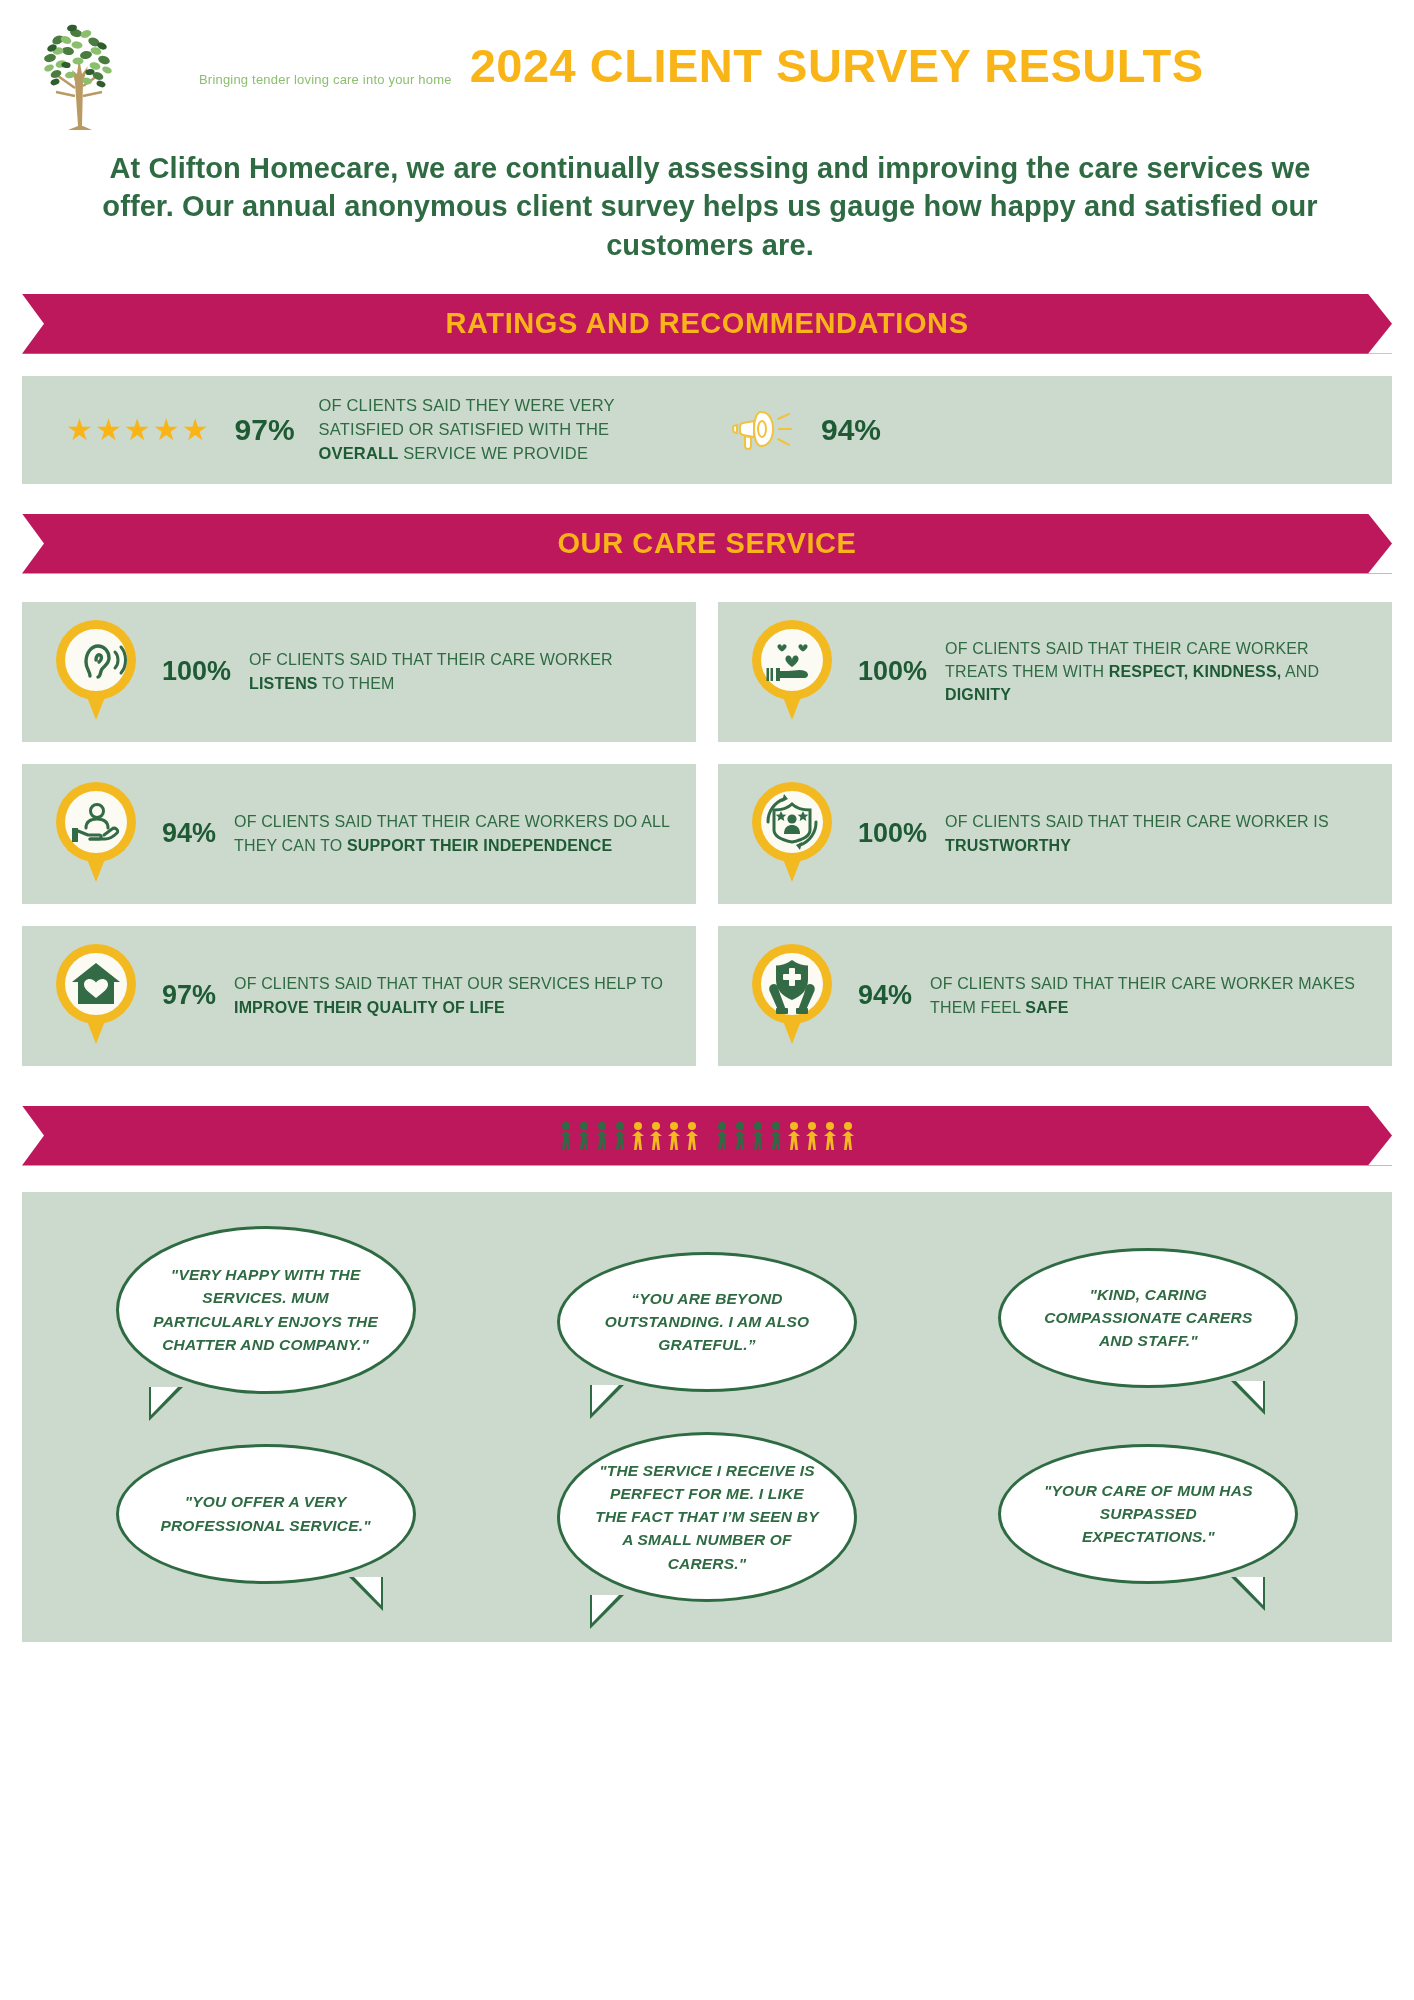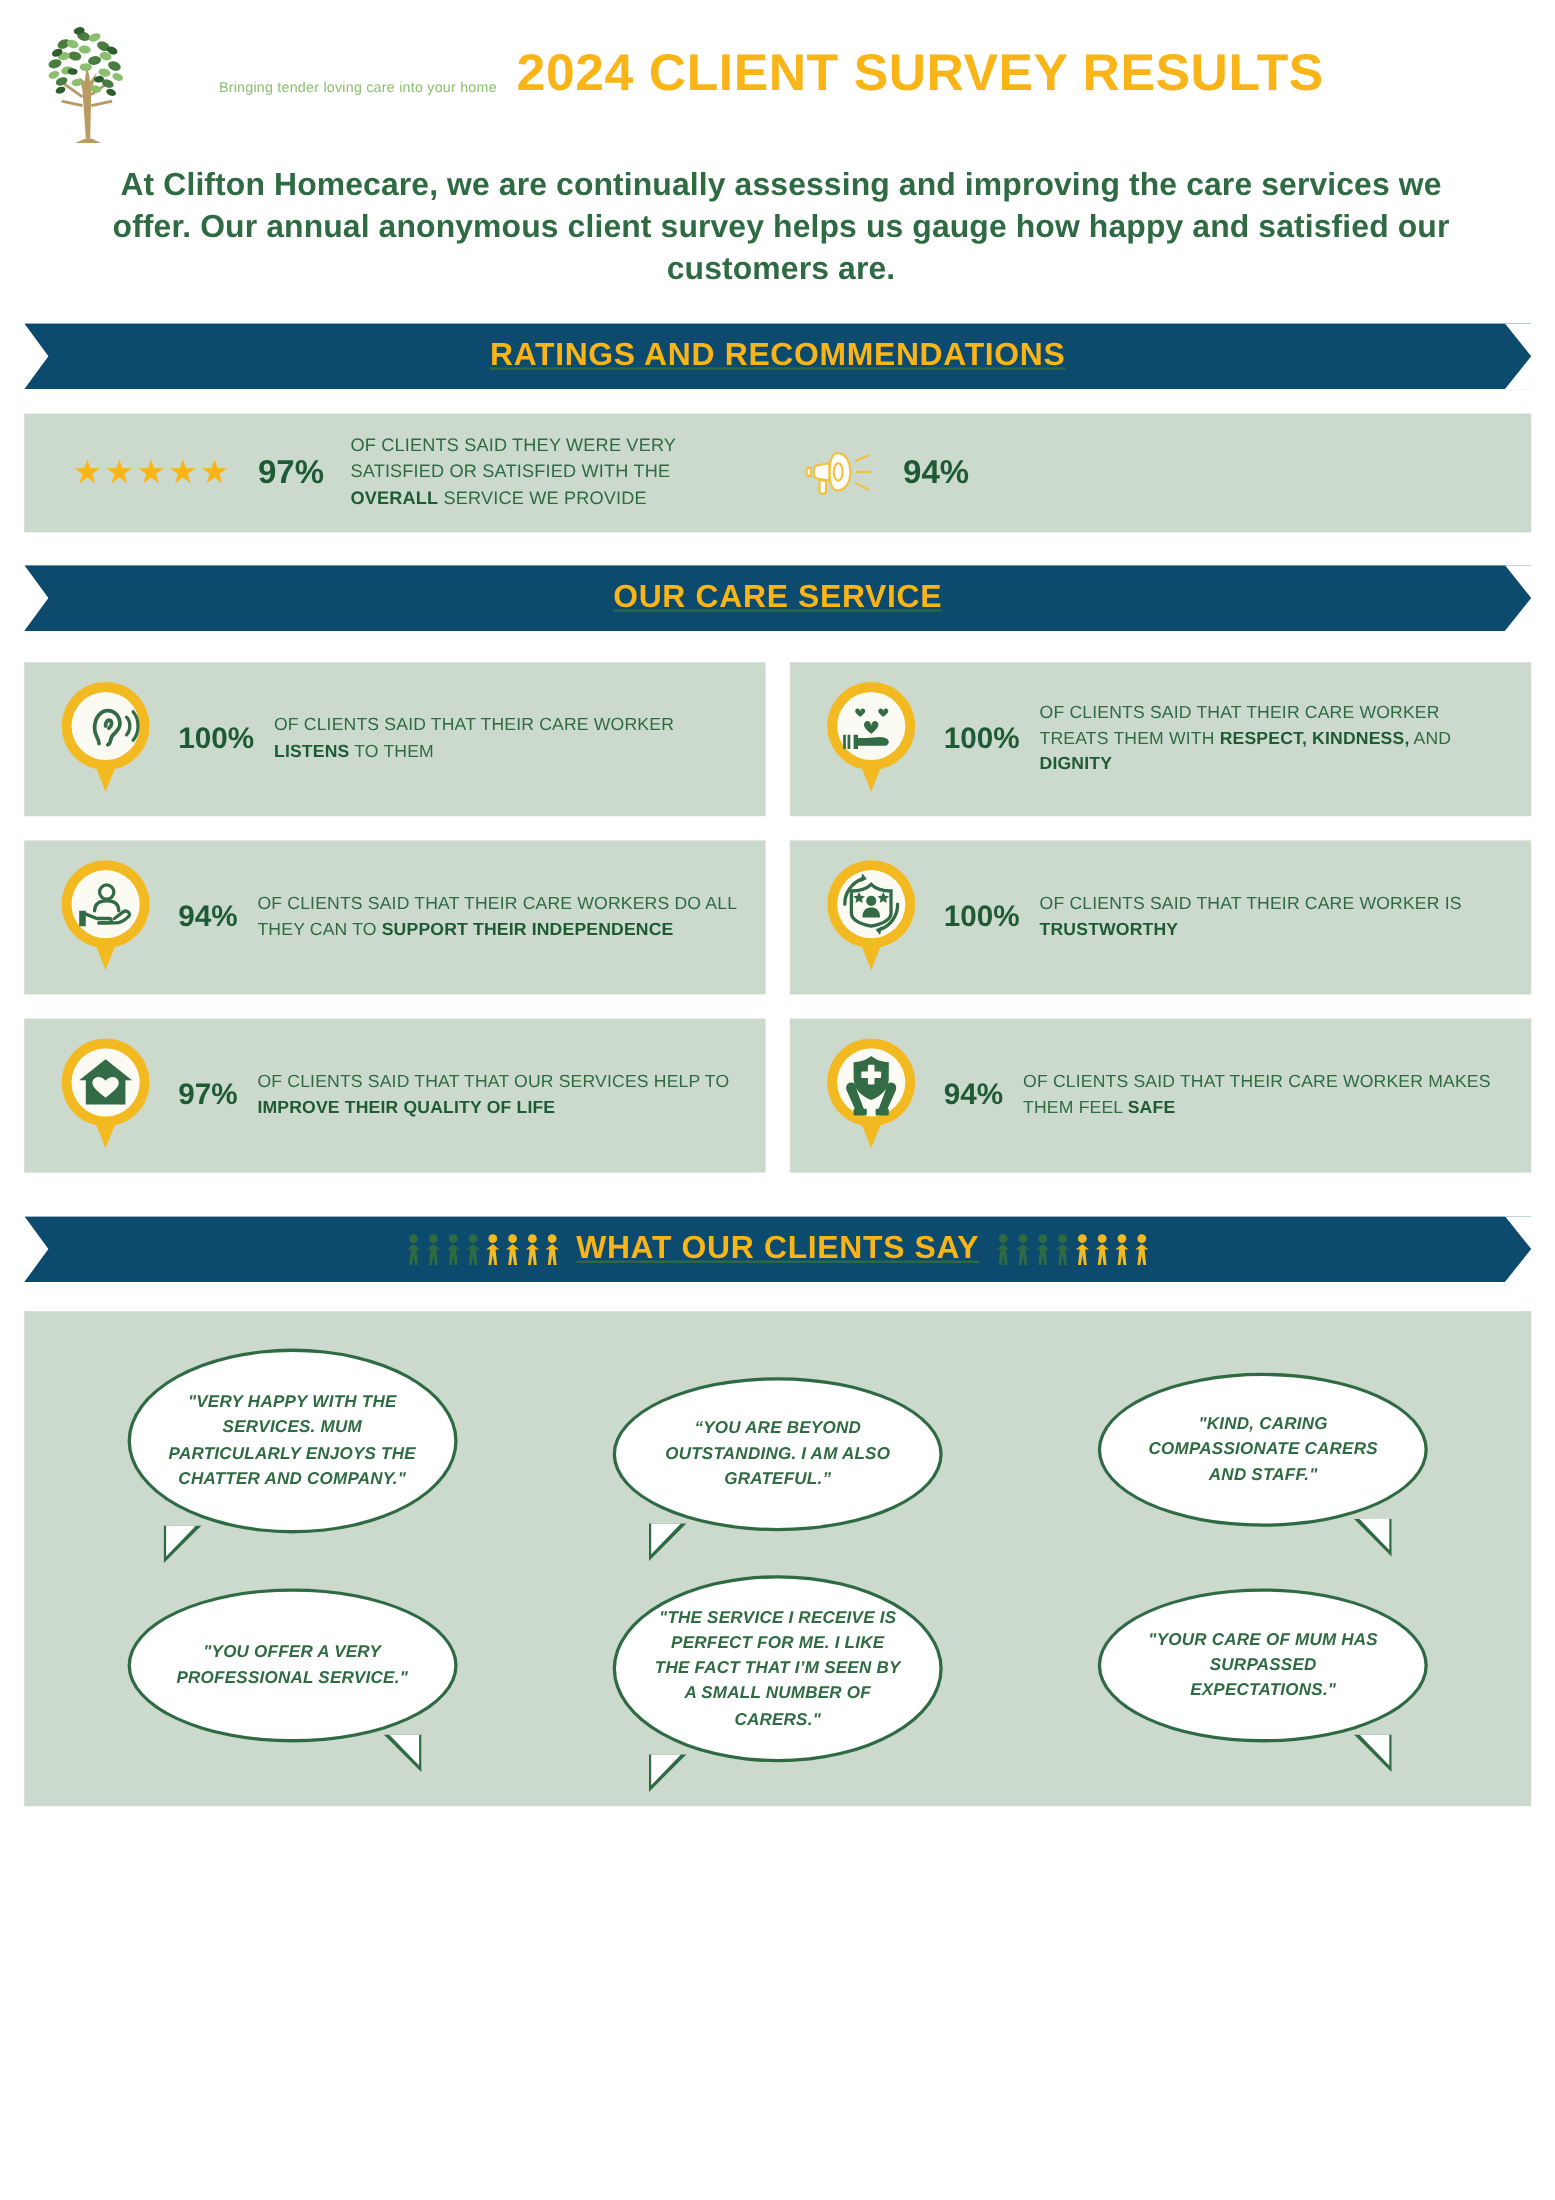--- a/index.html
+++ b/index.html
@@ -37,24 +37,23 @@
 
   .intro {
     text-align: center; font-size: 29px; font-weight: bold;
     color: #2e6b42; line-height: 1.32; letter-spacing: .1px;
     padding: 12px 72px 0 78px;
   }
 
   
   .banner {
     position: relative; height: 60px; margin: 30px 22px 0 22px;
-    background: #0c4a6e;
+    background: #be185d;
     display: flex; align-items: center; justify-content: center;
     clip-path: polygon(0 0, 100% 0, 100% 100%, 0 100%, 22px 50%);
-    text-decoration: underline;
   }
   .banner-inner {
     display: flex; align-items: center; justify-content: center; gap: 14px;
     width: 100%; height: 100%;
   }
   .banner-title {
     font-size: 29px; font-weight: bold; color: #f9b517; letter-spacing: .6px;
   }
   .banner-notch-r {
     position: absolute; right: 0; top: 0; width: 24px; height: 100%;
@@ -395,21 +394,20 @@
           </svg>
         <svg width="16" height="30" viewBox="0 0 16 30">
             <circle cx="8" cy="5" r="4" fill="#f2b920"></circle>
             <path d="M8 10 L2 15 L5.5 15 L4 29 L6.6 29 L8 20 L9.4 29 L12 29 L10.5 15 L14 15 Z" fill="#f2b920"></path>
           </svg>
         <svg width="16" height="30" viewBox="0 0 16 30">
             <circle cx="8" cy="5" r="4" fill="#f2b920"></circle>
             <path d="M8 10 L2 15 L5.5 15 L4 29 L6.6 29 L8 20 L9.4 29 L12 29 L10.5 15 L14 15 Z" fill="#f2b920"></path>
           </svg>
       </div>
-      <span class="banner-title">WHAT OUR CLIENTS SAY</span>
       <div class="people-row">
         <svg width="16" height="30" viewBox="0 0 16 30">
             <circle cx="8" cy="5" r="4" fill="#2e6b42"></circle>
             <path d="M8 10 L2 15 L5.5 15 L4 29 L6.6 29 L8 20 L9.4 29 L12 29 L10.5 15 L14 15 Z" fill="#2e6b42"></path>
           </svg>
         <svg width="16" height="30" viewBox="0 0 16 30">
             <circle cx="8" cy="5" r="4" fill="#2e6b42"></circle>
             <path d="M8 10 L2 15 L5.5 15 L4 29 L6.6 29 L8 20 L9.4 29 L12 29 L10.5 15 L14 15 Z" fill="#2e6b42"></path>
           </svg>
         <svg width="16" height="30" viewBox="0 0 16 30">

